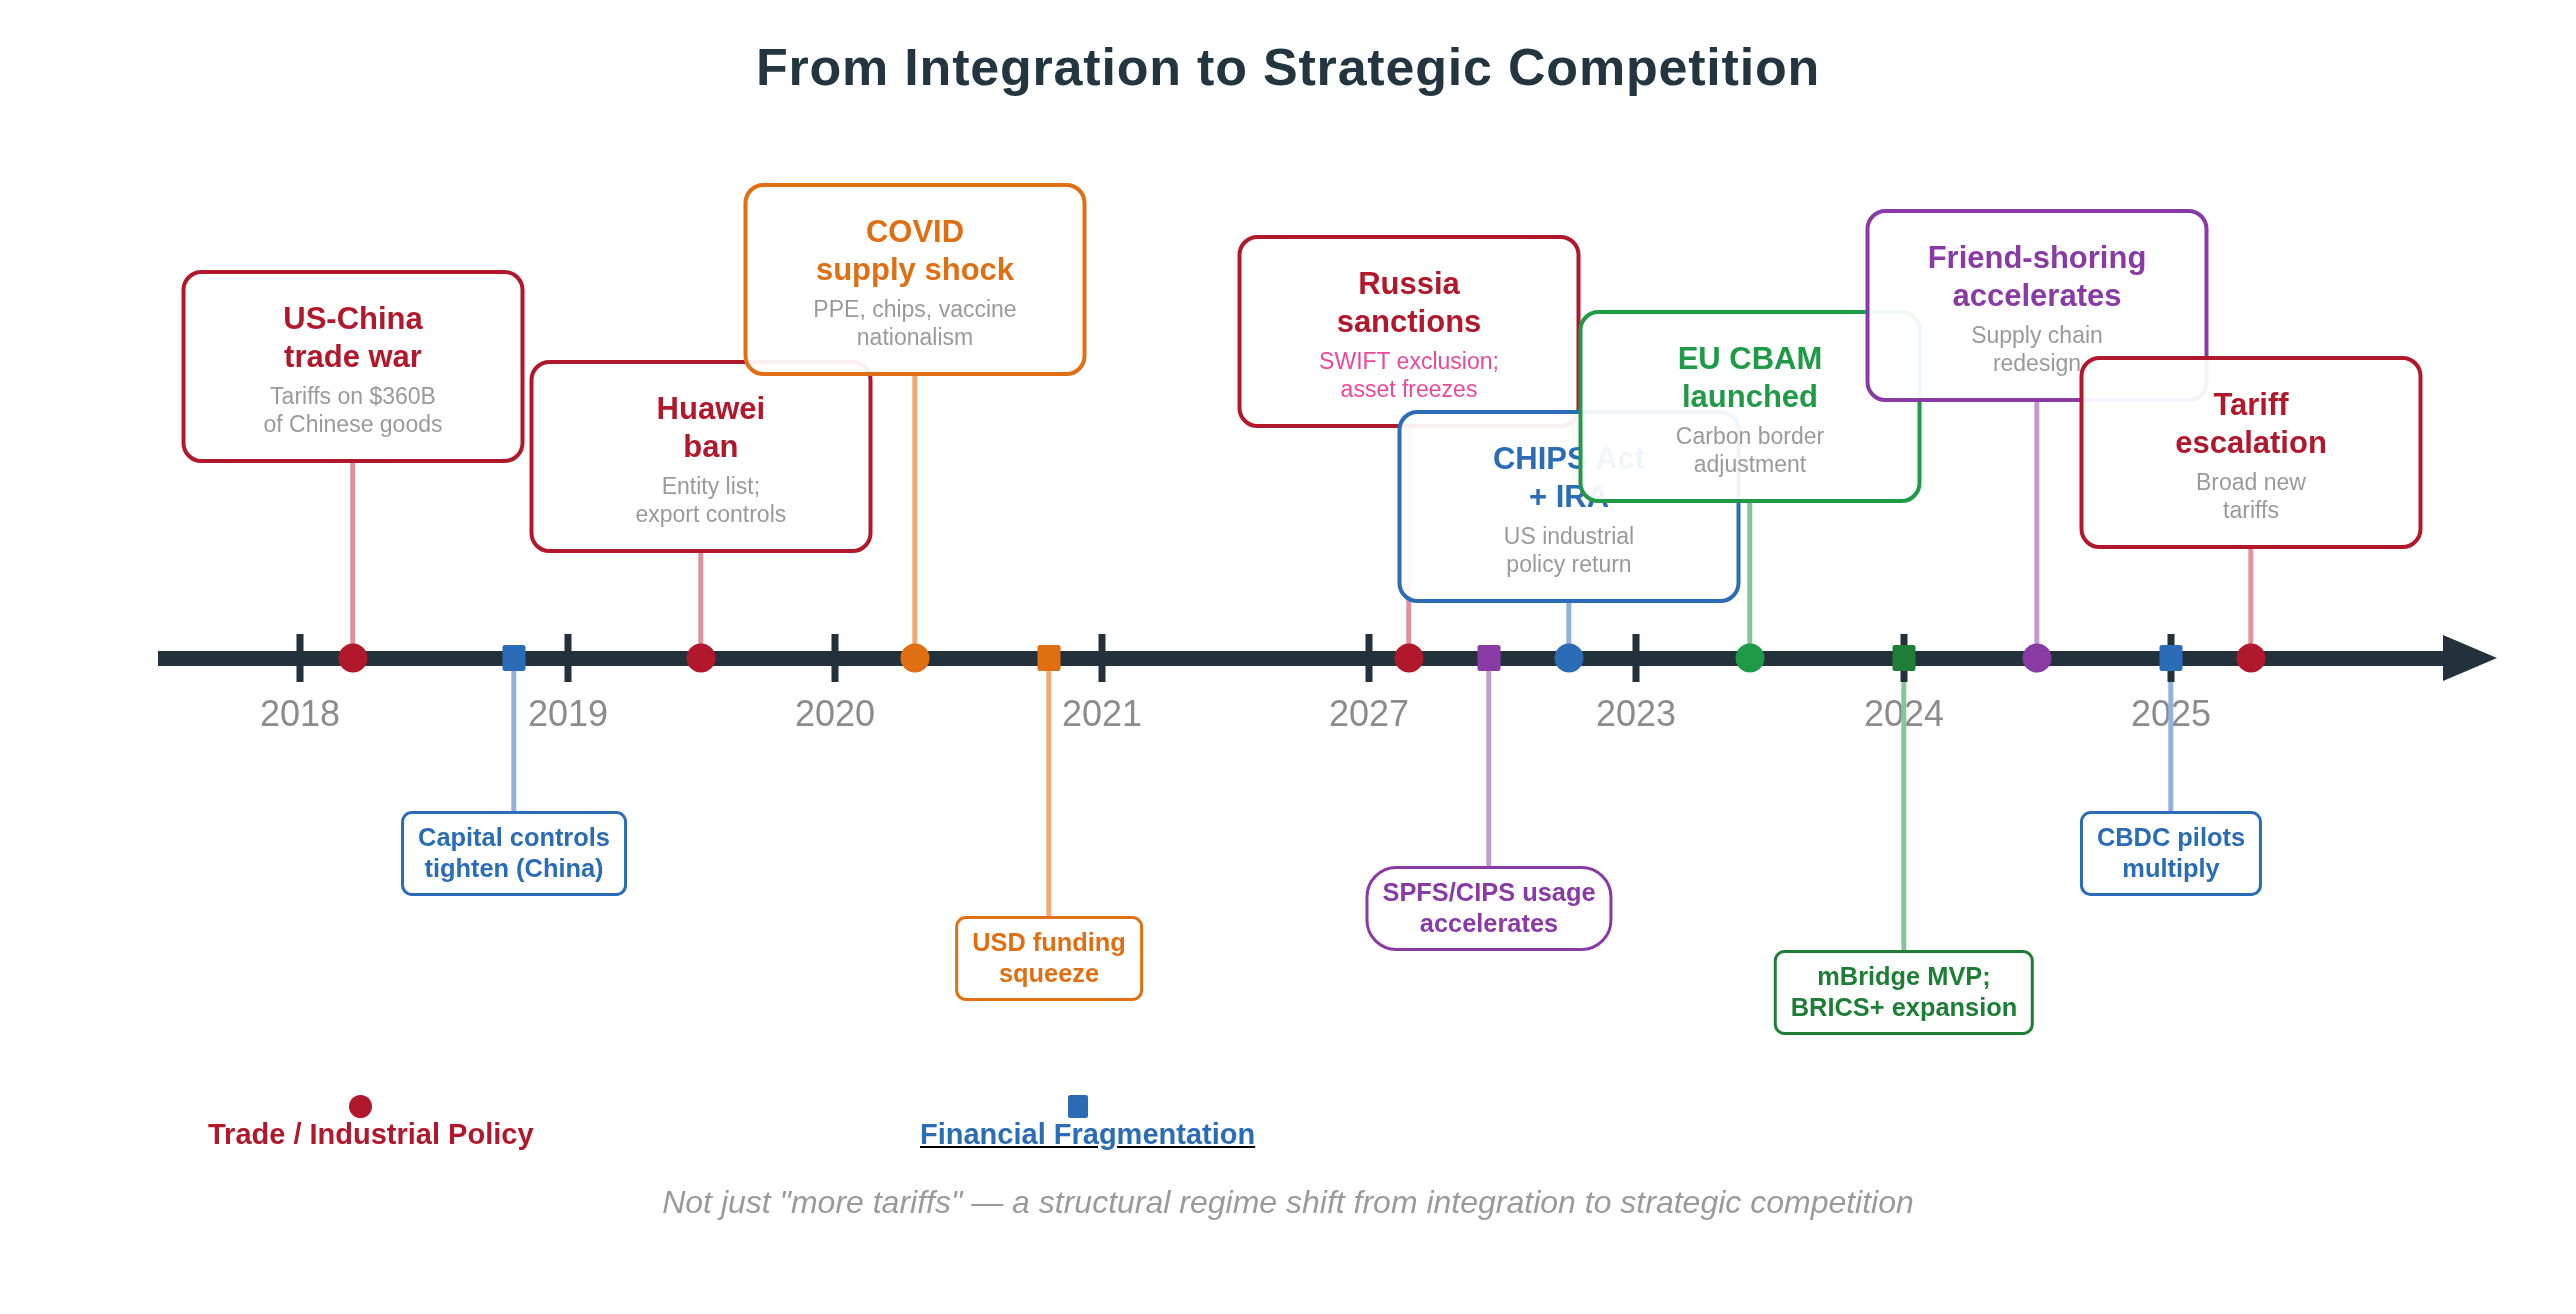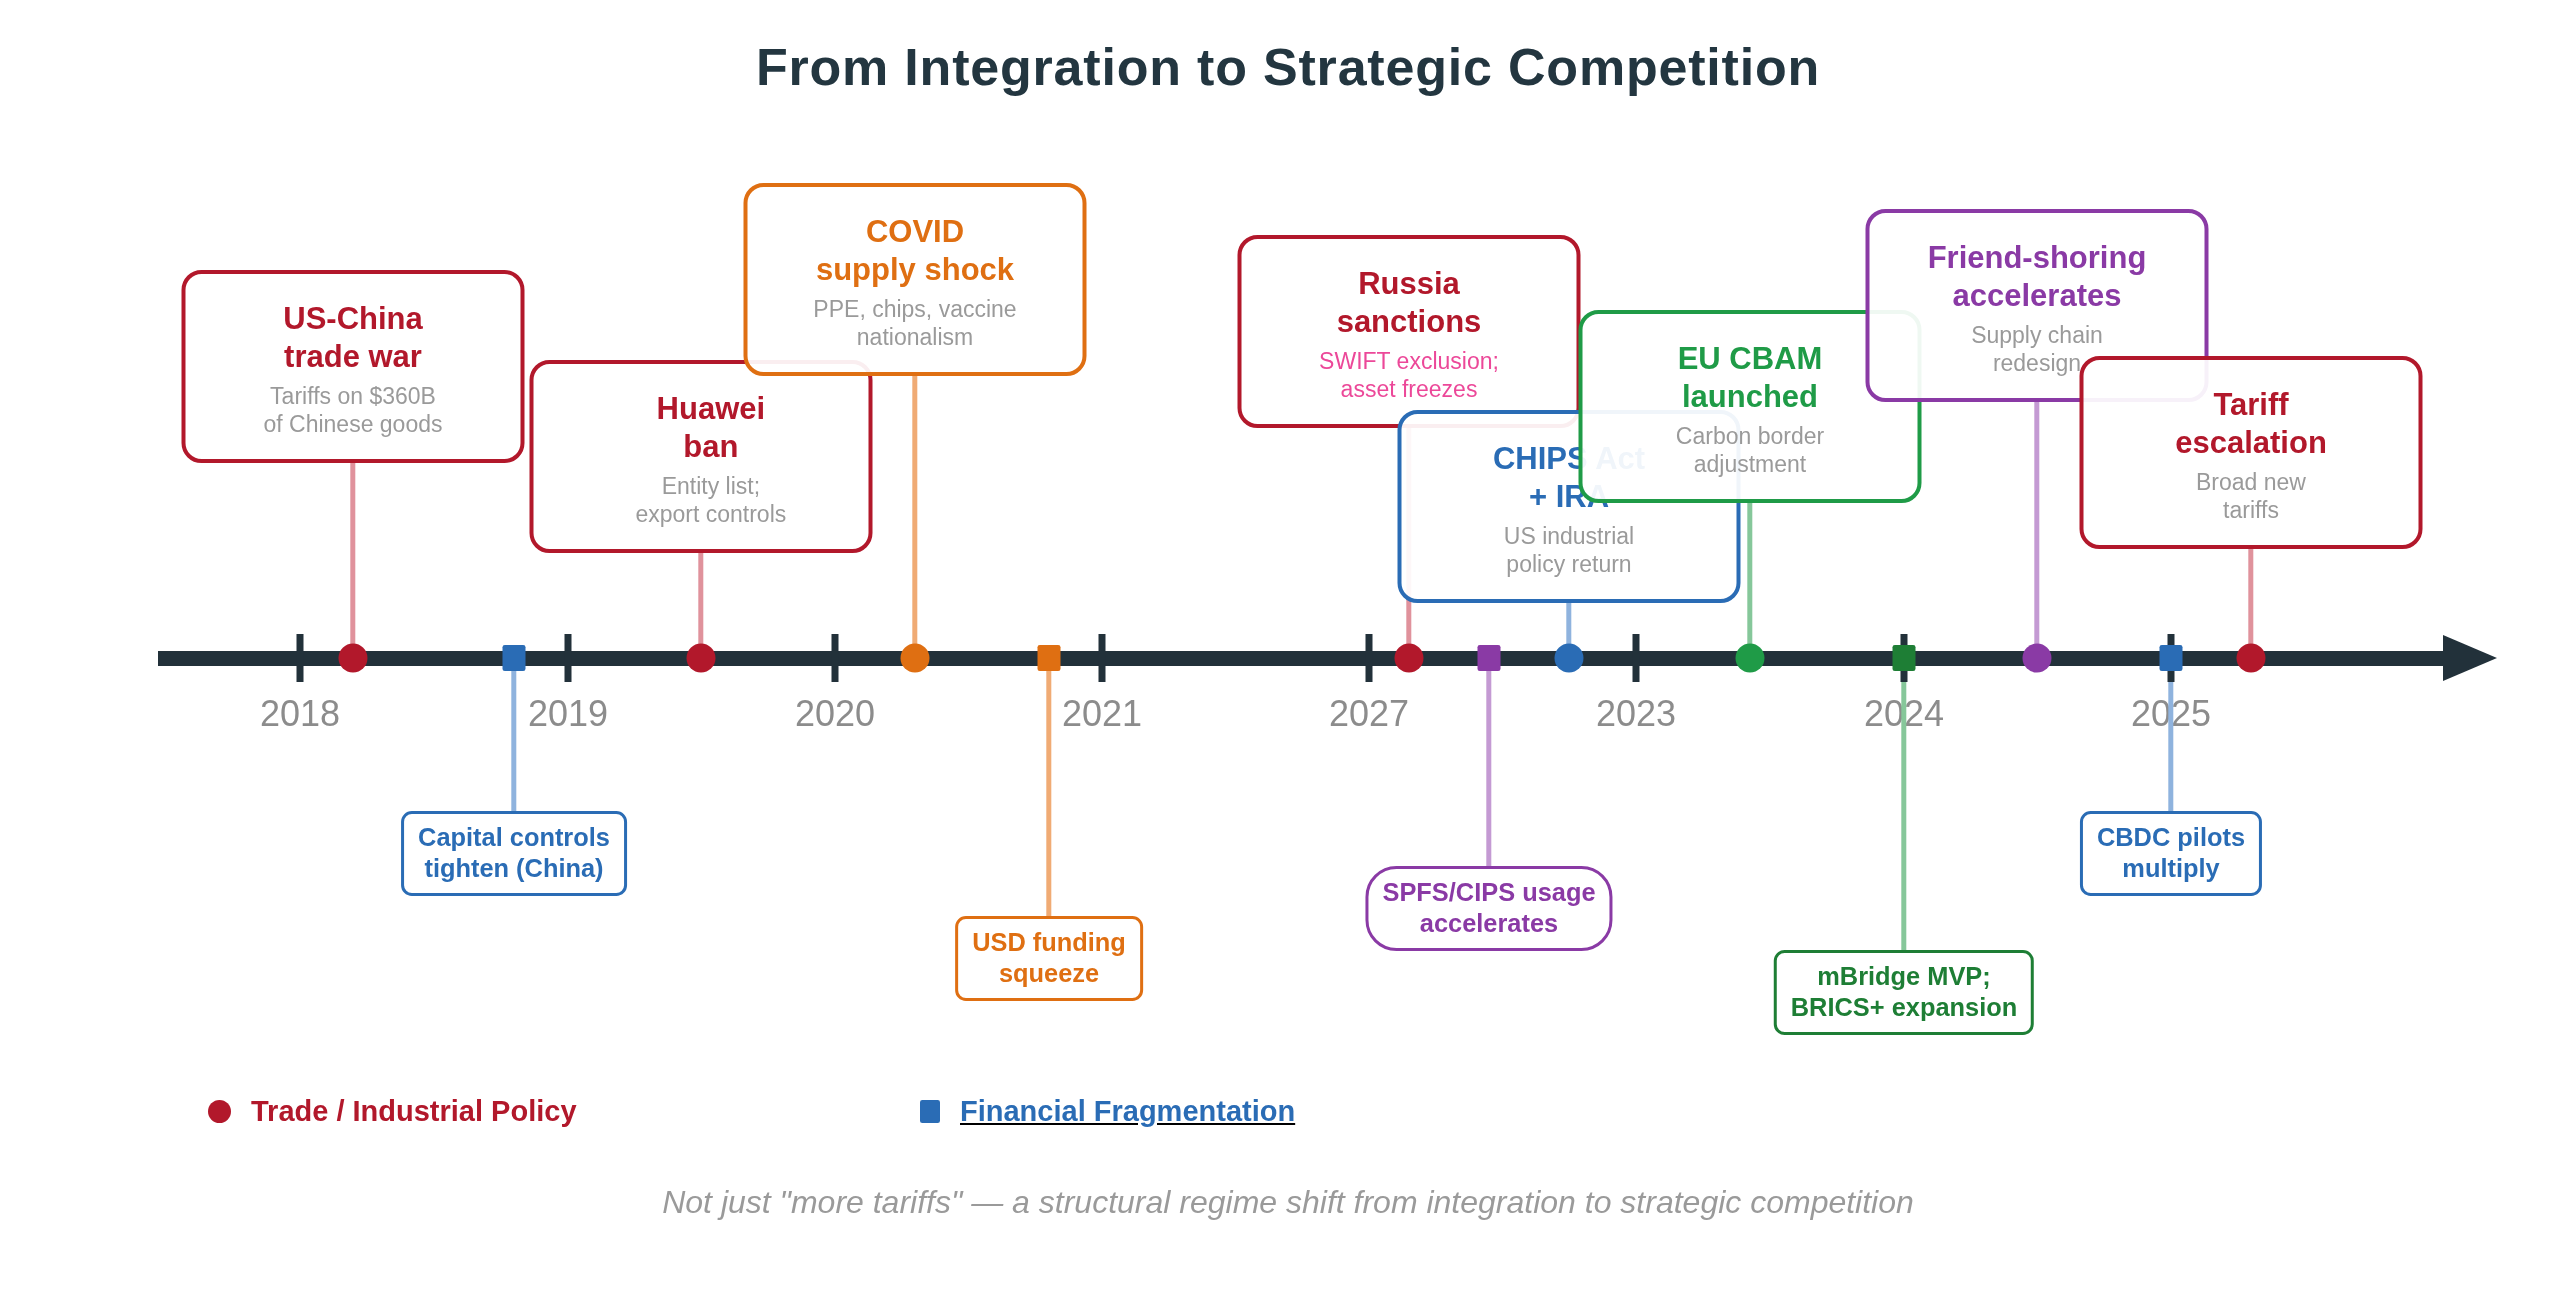--- a/index.html
+++ b/index.html
@@ -28,21 +28,21 @@
   .event-sub{font-size:23px;color:#9a9a9a;line-height:1.2;white-space:pre-line;margin-top:7.7px;}
   .below-box{
     position:absolute;transform:translateX(-50%);background:#ffffff;
     border:3.9px solid #000;border-radius:10.8px;text-align:center;
     font-size:25.4px;font-weight:bold;line-height:1.25;white-space:pre-line;padding:7.7px 14px;
   }
   .marker{position:absolute;top:658px;transform:translate(-50%,-50%);z-index:30;}
   .marker.circle{width:29px;height:29px;border-radius:50%;}
   .marker.square{width:23px;height:26px;border-radius:2.3px;}
   .legend{position:absolute;top:1095px;left:0;width:2576px;height:46px;z-index:1;}
-  .legend-item{position:absolute;display:flex;align-items:center;}
+  .legend-item{position:absolute;display:flex;align-items:center;flex-direction:column;}
   .legend-marker{display:inline-block;margin-right:20px;}
   .legend-marker.circle{width:23px;height:23px;border-radius:50%;}
   .legend-marker.square{width:20px;height:23px;border-radius:2.3px;}
   .legend-label{font-size:29px;font-weight:bold;}
   .caption{
     position:absolute;top:1184px;left:0;width:2576px;text-align:center;
     font-size:32px;font-style:italic;color:#9a9a9a;z-index:1;
   }
 </style>
 </head>

